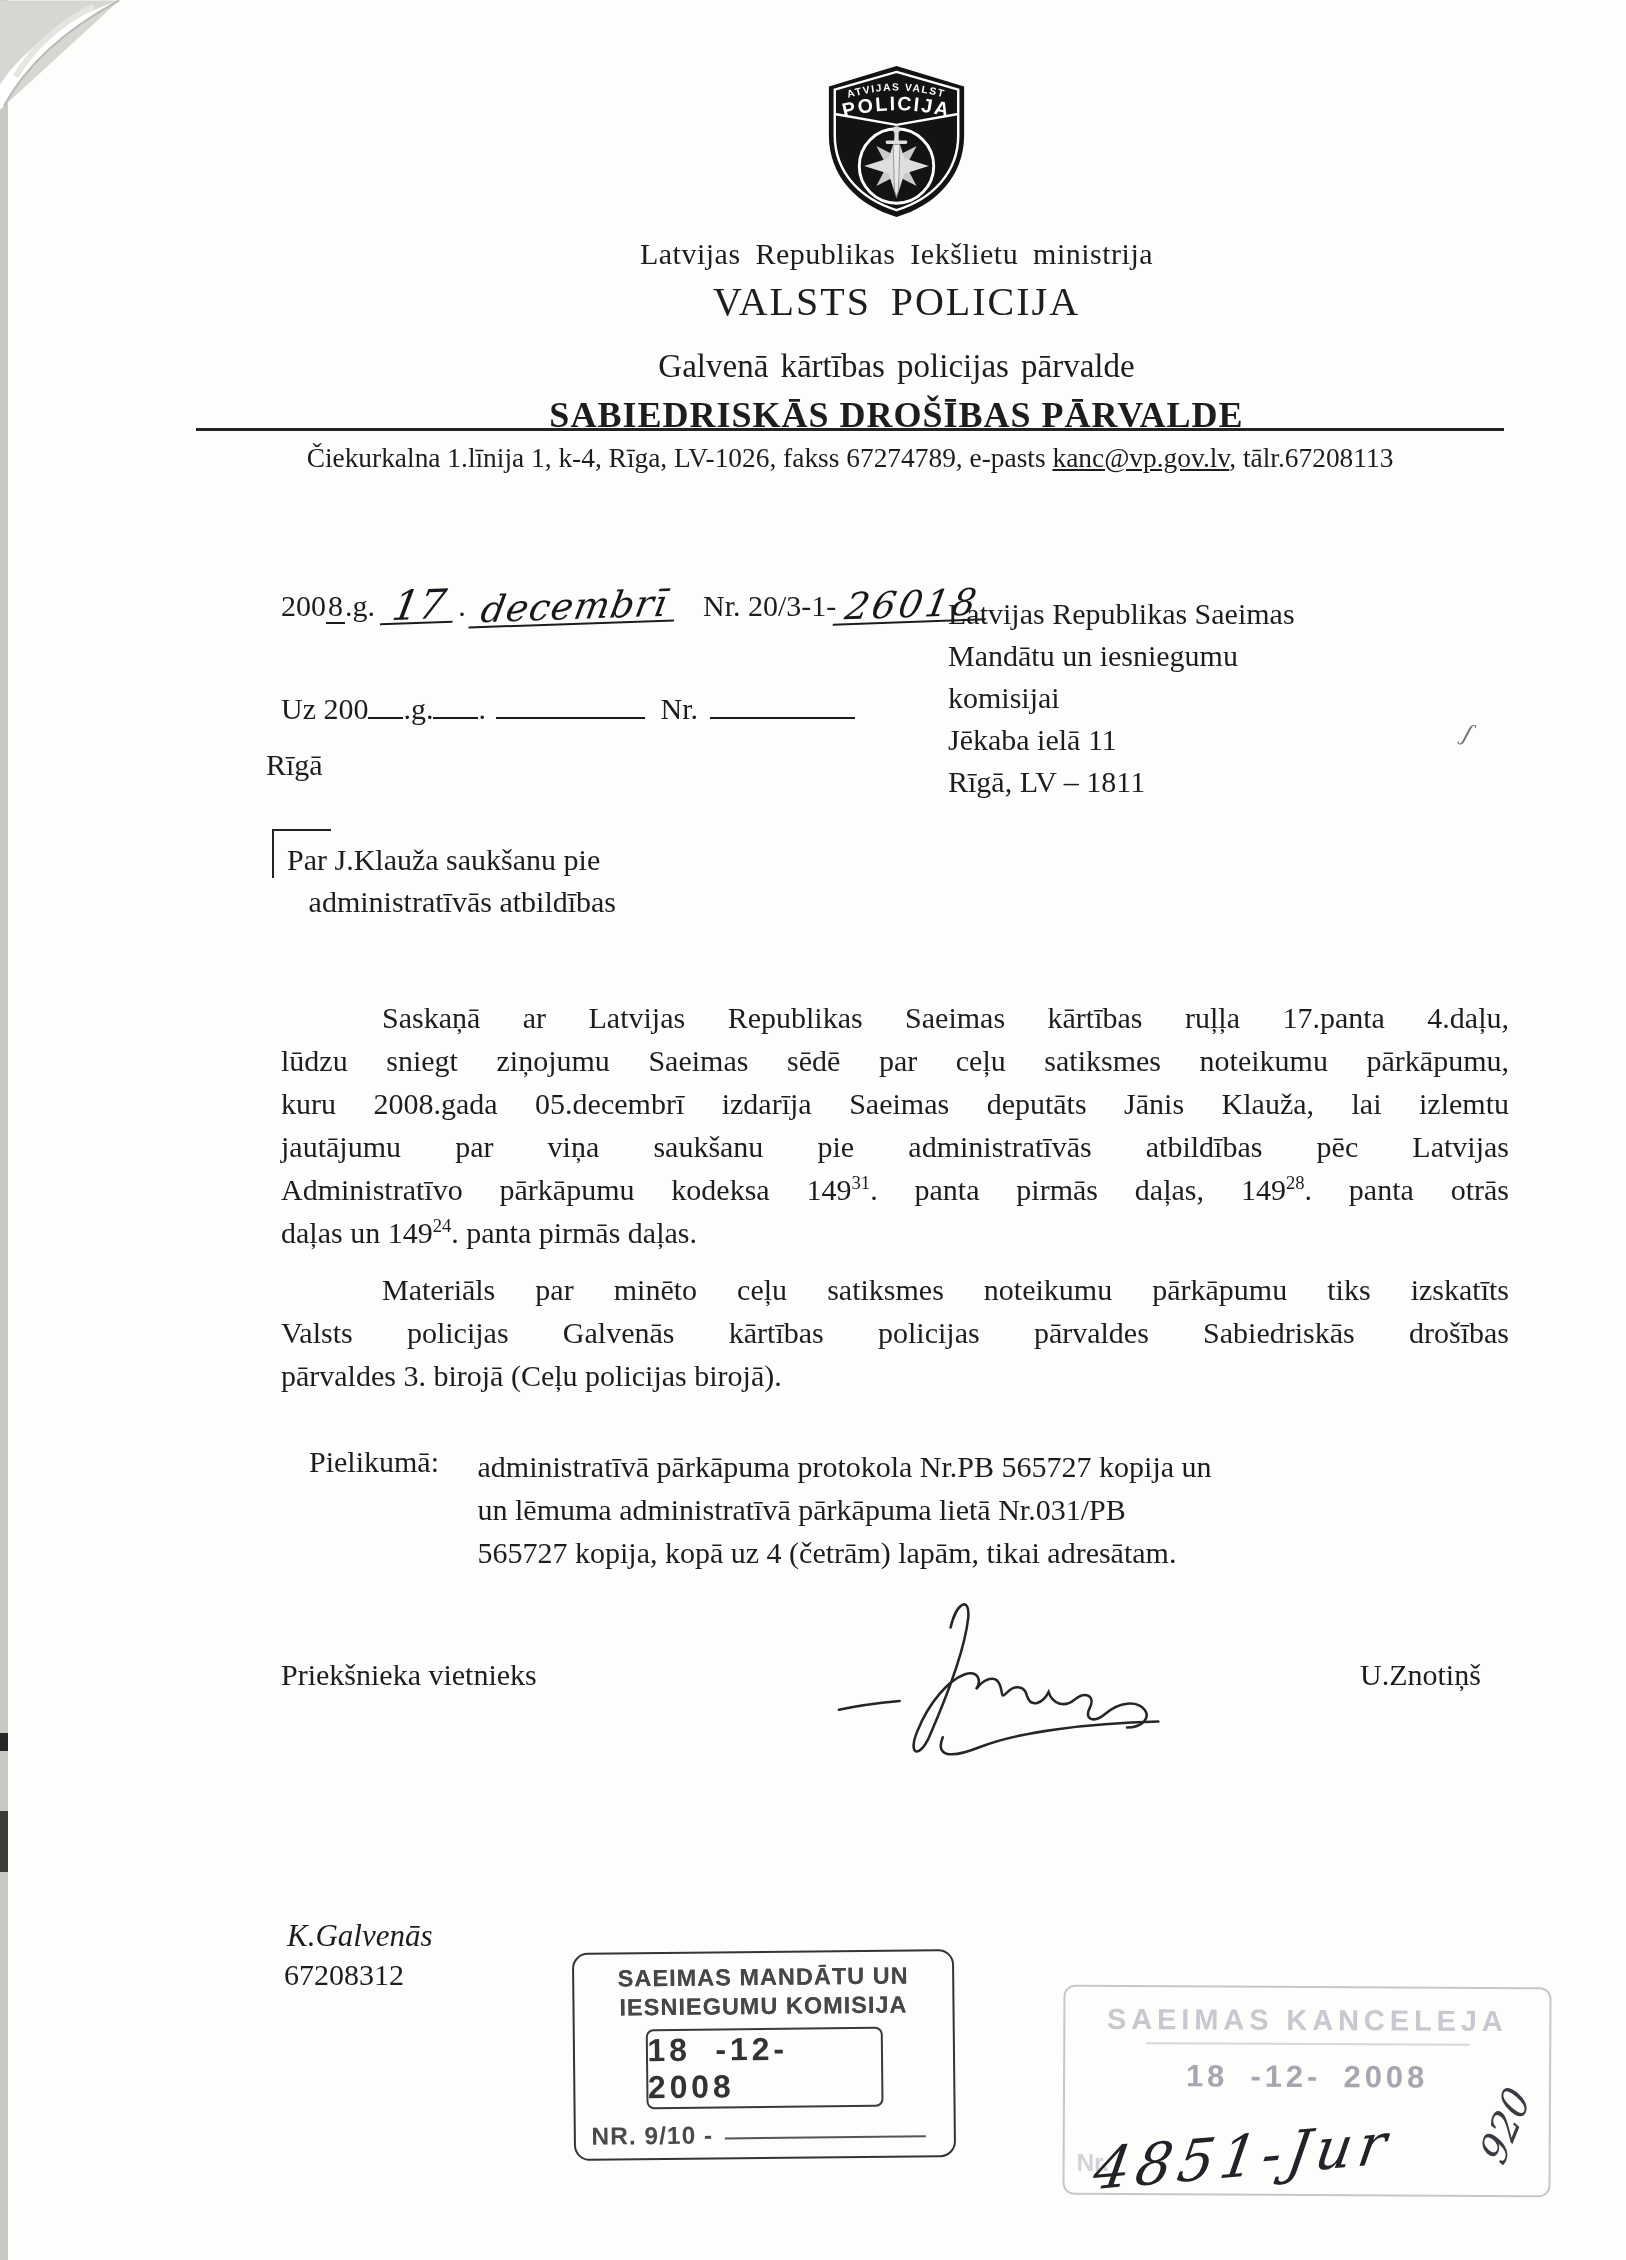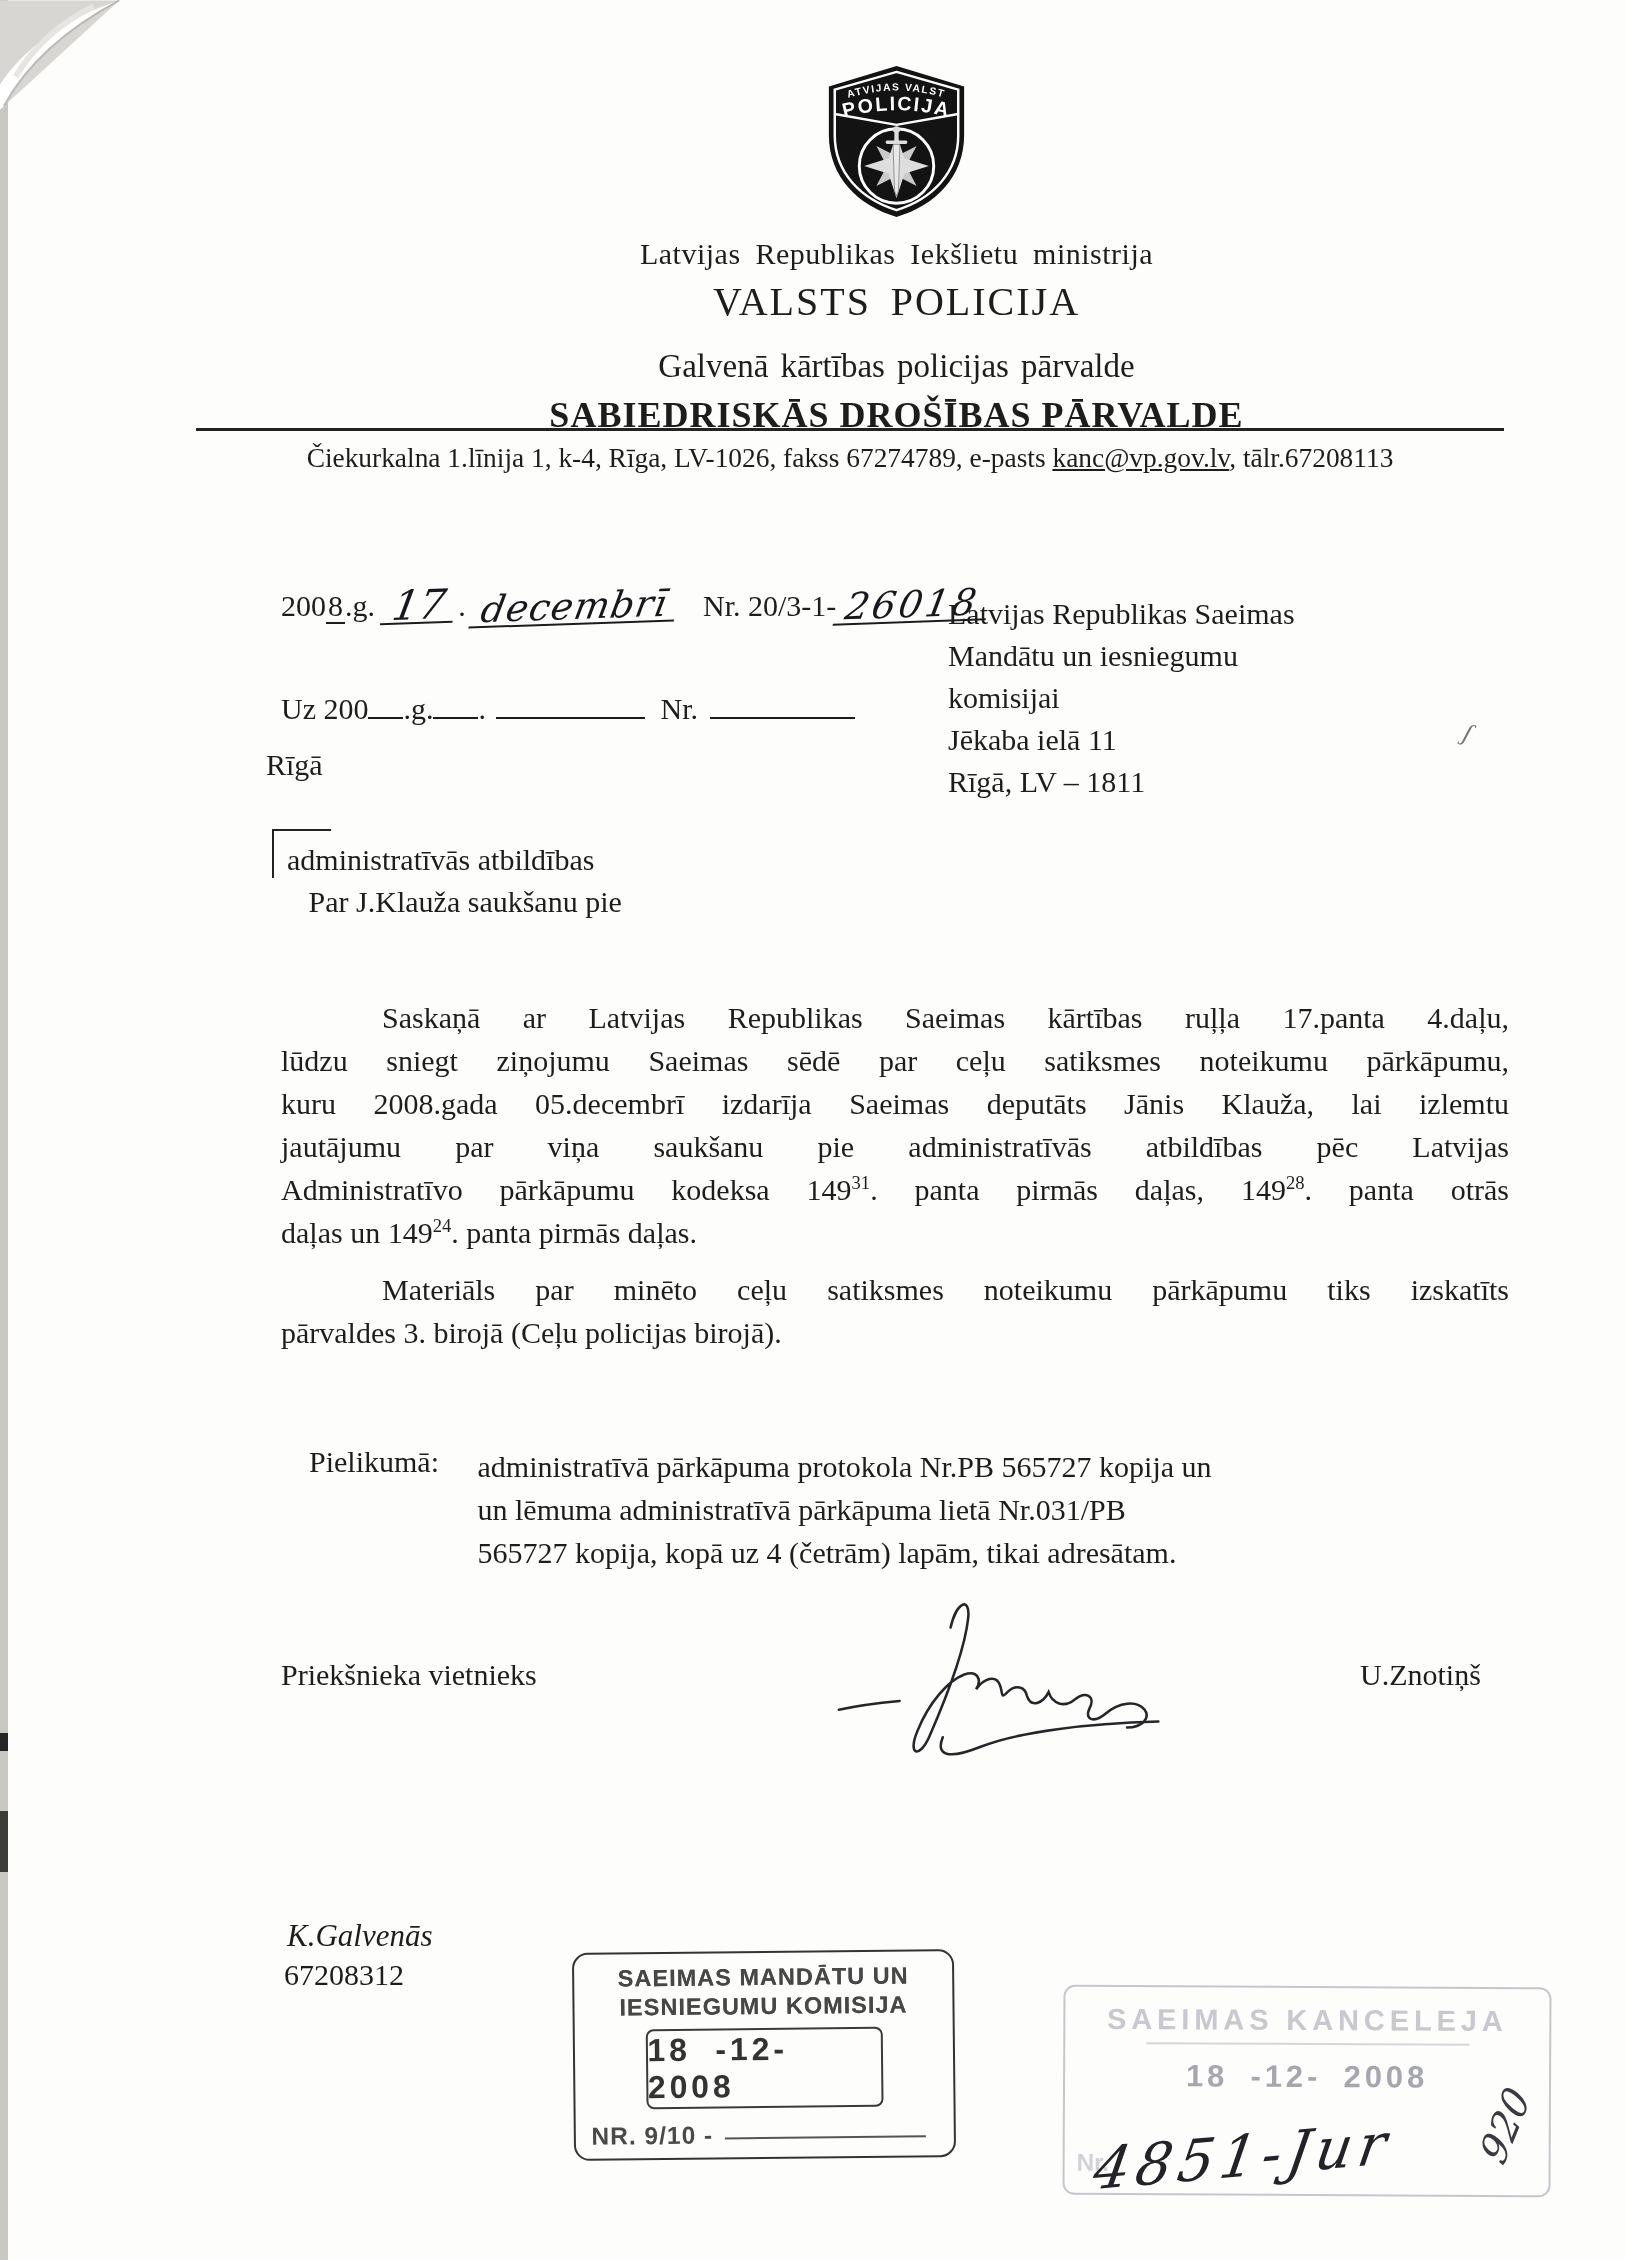--- a/index.html
+++ b/index.html
@@ -161,34 +161,35 @@
     </div>
 
   <div class="replyline"><span>Uz 200</span><span class="blank b1"></span><span>.g.</span><span class="blank b2"></span><span>.</span><span class="blank b3"></span><span class="nr">Nr.</span><span class="blank b4"></span></div>
 
   <div class="place">Rīgā</div>
 
   <span class="pen-mark">ʃ</span>
 
   <div class="subject-bracket"></div>
   <div class="subject plain">
+      <div class="tline">Par J.Klauža saukšanu pie</div>
       <div class="tline">administratīvās atbildības</div>
-      <div class="tline">Par J.Klauža saukšanu pie</div>
     </div>
 
   <div class="para" id="para1">
       <div class="tline">Saskaņā ar Latvijas Republikas Saeimas kārtības ruļļa 17.panta 4.daļu,</div>
       <div class="tline">lūdzu sniegt ziņojumu Saeimas sēdē par ceļu satiksmes noteikumu pārkāpumu,</div>
       <div class="tline">kuru 2008.gada 05.decembrī izdarīja Saeimas deputāts Jānis Klauža, lai izlemtu</div>
       <div class="tline">jautājumu par viņa saukšanu pie administratīvās atbildības pēc Latvijas</div>
       <div class="tline">Administratīvo pārkāpumu kodeksa 149<sup>31</sup>. panta pirmās daļas, 149<sup>28</sup>. panta otrās</div>
       <div class="tline">daļas un 149<sup>24</sup>. panta pirmās daļas.</div>
     </div>
   <div class="para" id="para2">
       <div class="tline">Materiāls par minēto ceļu satiksmes noteikumu pārkāpumu tiks izskatīts</div>
+      <div class="tline">Valsts policijas Galvenās kārtības policijas pārvaldes Sabiedriskās drošības</div>
       <div class="tline">pārvaldes 3. birojā (Ceļu policijas birojā).</div>
     </div>
 
   <div class="attachment">
     <div class="att-label">Pielikumā:</div>
     <div class="att-lines plain">
         <div class="tline">administratīvā pārkāpuma protokola Nr.PB 565727 kopija un</div>
         <div class="tline">un lēmuma administratīvā pārkāpuma lietā Nr.031/PB</div>
         <div class="tline">565727 kopija, kopā uz 4 (četrām) lapām, tikai adresātam.</div>
       </div>

